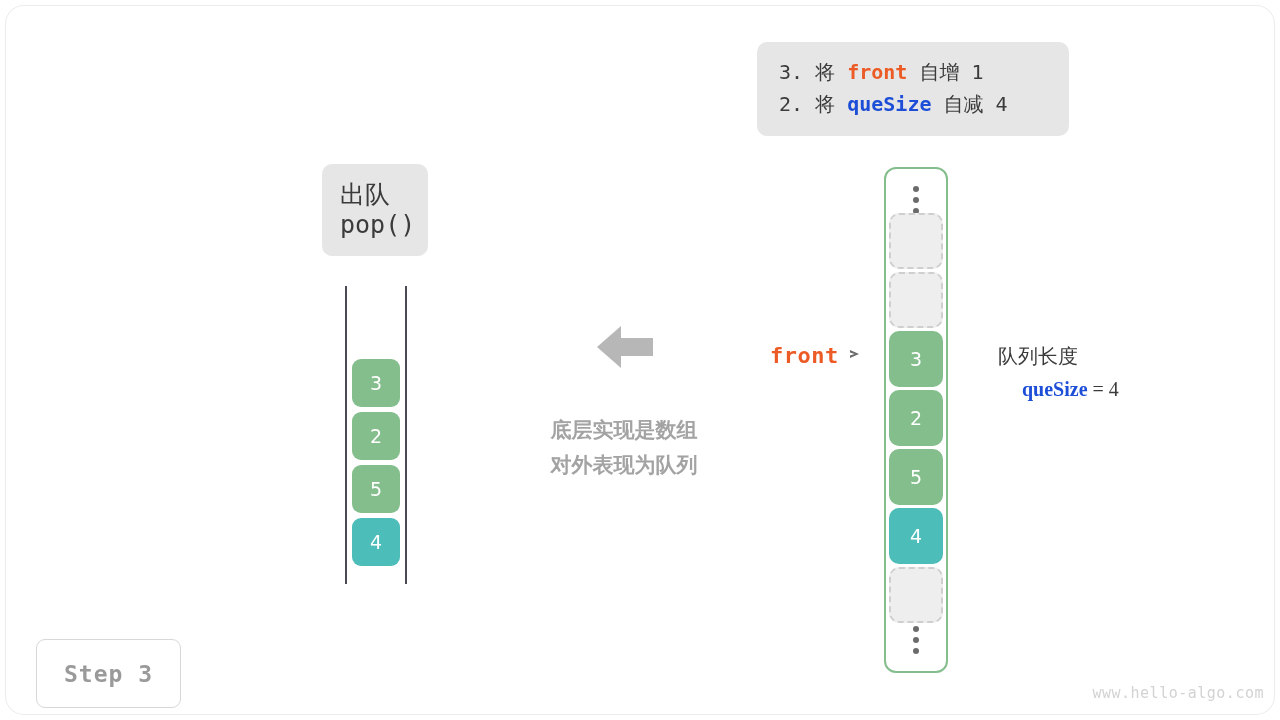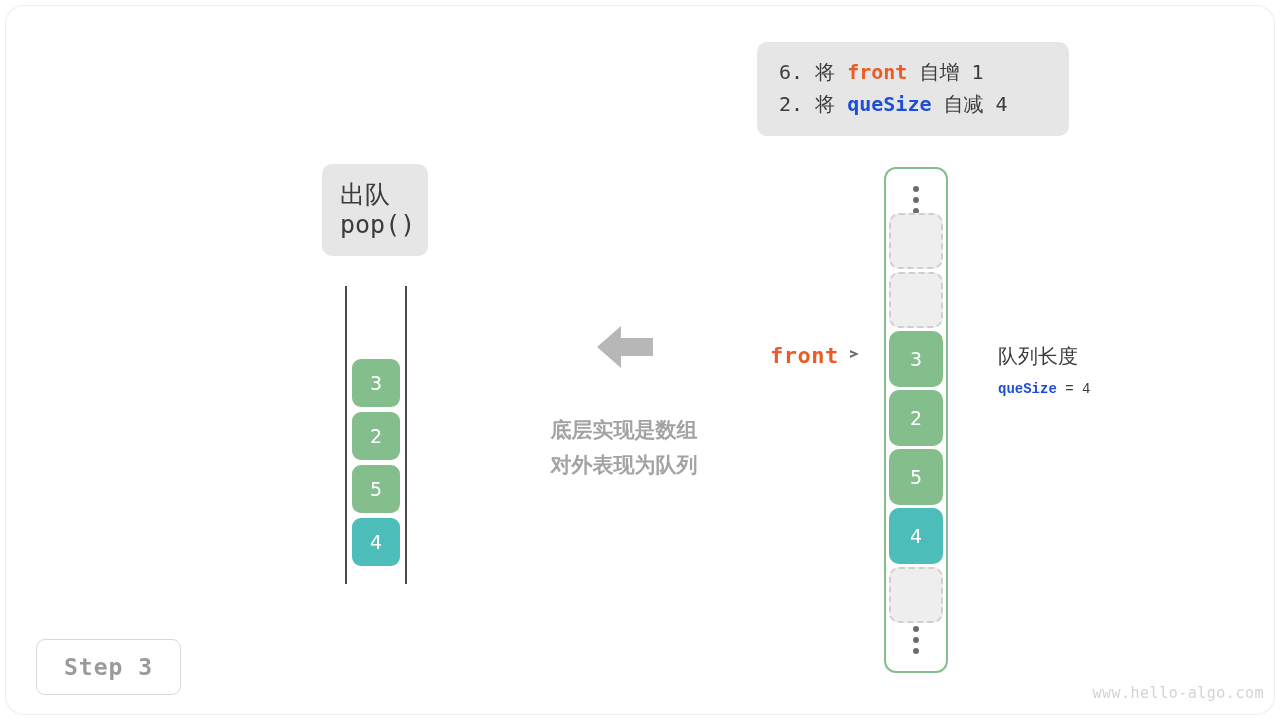--- a/index.html
+++ b/index.html
@@ -227,34 +227,35 @@
     top: 340px;
   }
   .qs-line1 {
     font-family: "DejaVu Sans", "Liberation Sans", sans-serif;
     font-size: 20px;
     line-height: 32px;
     color: #3b3b3b;
     white-space: pre;
   }
   .qs-line2 {
-    font-family: Liberation Mono, monospace;
-    font-size: 14px;
+    font-family: Liberation Serif, serif;
+    font-size: 20px;
     line-height: 34px;
     color: #3b3b3b;
     white-space: pre;
+    margin-left: 24px;
   }
 
   
   #step-badge {
     position: absolute;
     left: 36px;
     top: 639px;
     width: 145px;
-    height: 56px;
+    height: 69px;
     box-sizing: border-box;
     border: 1px solid #d8d8d8;
     border-radius: 9px;
     background: #ffffff;
     display: flex;
     align-items: center;
     justify-content: center;
   }
   #step-badge .step-text {
     font-family: "DejaVu Sans Mono", "Liberation Mono", monospace;
@@ -276,21 +277,21 @@
     letter-spacing: 0.5px;
   }
 </style>
 </head>
 <body>
 
 <div id="canvas">
   <div id="page-frame"></div>
 
   <div class="note-box">
-    <div class="note-line"><span>6. 将 </span><span class="kw-front">front</span><span> 自增 1</span></div>
+    <div class="note-line"><span>3. 将 </span><span class="kw-front">front</span><span> 自增 1</span></div>
     <div class="note-line"><span>2. 将 </span><span class="kw-quesize">queSize</span><span> 自减 4</span></div>
   </div>
 
   <div class="pop-box">
     <div class="pop-line">出队</div>
     <div class="pop-line">pop()</div>
   </div>
 
   <div id="left-queue">
     <div class="rail rail-left"></div>

